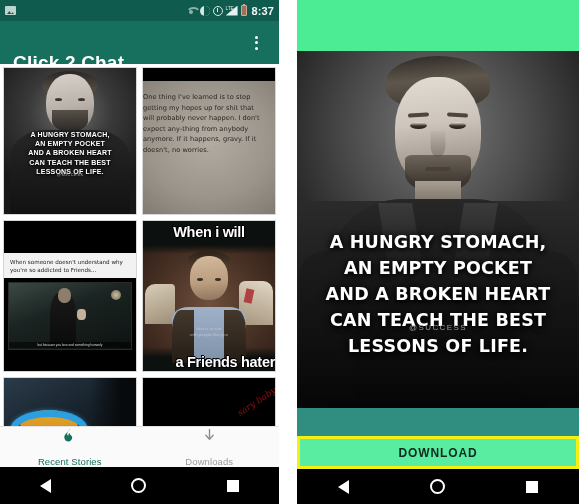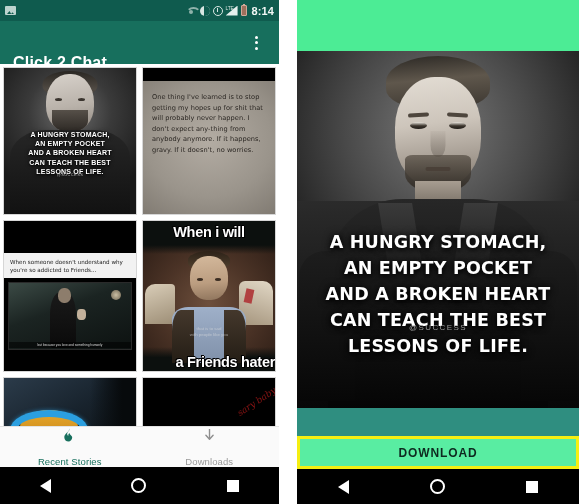--- a/index.html
+++ b/index.html
@@ -134,21 +134,21 @@
 
   .appbar {
     height: 43px;
     background: #176f5d;
     display: flex;
     align-items: center;
     padding: 0 13px;
   }
   .appbar-title {
     color: #ffffff;
-    font-size: 16px;
+    font-size: 19px;
     font-weight: bold;
     letter-spacing: 0.2px;
     margin-top: 41px;
   }
   .appbar-menu {
     margin-left: auto;
     width: 20px; height: 20px;
     display: flex; flex-direction: column;
     align-items: center; justify-content: center;
     gap: 2.5px;
@@ -253,21 +253,21 @@
   
   .c2 {
     background: #0d0d0d;
     display: flex;
     flex-direction: column;
   }
   .c2 .topstrip { height: 13px; background: #000; flex: none; }
   .c2 .sheet {
     flex: 1;
     background: radial-gradient(ellipse 95% 85% at 50% 45%, #b3aca3 0%, #9a948b 50%, #746e66 100%);
-    padding: 11px 9px 4px 9px;
+    padding: 11px 9px 4px 0;
   }
   .c2 .body {
     color: #2a2622;
     font-size: 6.6px;
     line-height: 10.6px;
     font-family: "DejaVu Sans", sans-serif;
     letter-spacing: 0.05px;
     white-space: pre-line;
   }
 
@@ -732,21 +732,21 @@
         <span class="sb-imgicon"></span>
       </div>
       <div class="sb-right">
         <span class="sb-wifi"></span>
         <span class="sb-sync"></span>
         <span class="sb-alarm"></span>
         <span class="sb-signal">
           <span class="sb-sigtxt">LTE</span>
         </span>
         <span class="sb-batt"></span>
-        <span class="sb-time">8:14</span>
+        <span class="sb-time">8:37</span>
       </div>
     </div>
 
     <div class="appbar">
       <span class="appbar-title">Click 2 Chat</span>
       <span class="appbar-menu">
         <i></i>
           <i></i>
           <i></i>
       </span>

